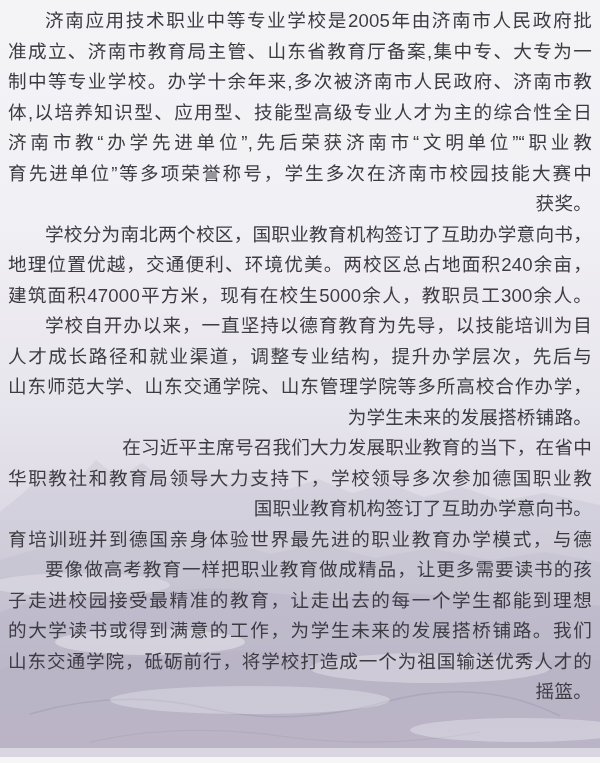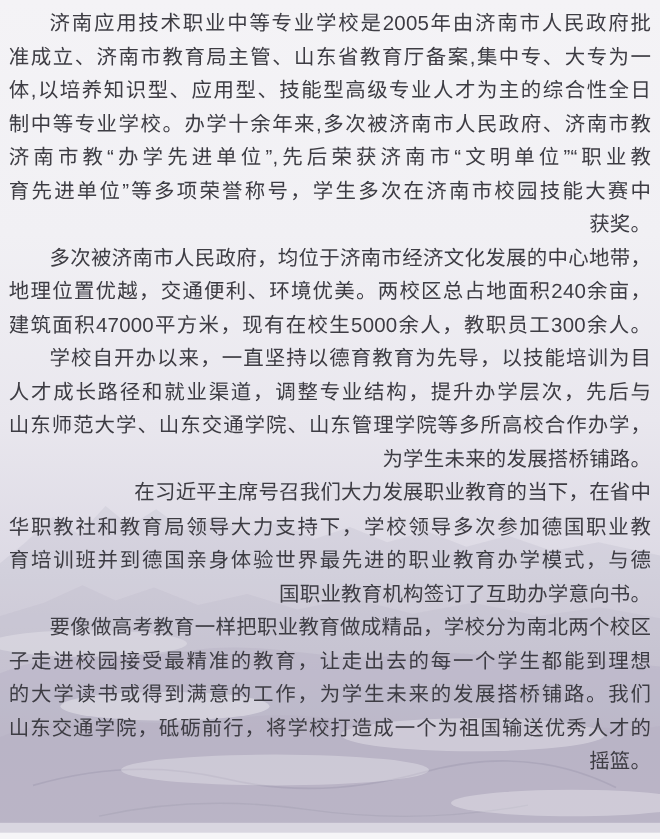--- a/index.html
+++ b/index.html
@@ -83,45 +83,45 @@
     <ellipse cx="80" cy="585" rx="90" ry="12" fill="#ffffff" opacity="0.25"></ellipse>
 
     <rect x="0" y="748" width="600" height="15" fill="#ffffff" opacity="0.45"></rect>
     <rect x="0" y="757" width="600" height="6" fill="#ffffff" opacity="0.75"></rect>
   </svg>
 
   <div class="text-layer">
       <div class="paragraph">
         <div class="line full indent">济南应用技术职业中等专业学校是2005年由济南市人民政府批</div>
         <div class="line full">准成立、济南市教育局主管、山东省教育厅备案,集中专、大专为一</div>
+        <div class="line full">制中等专业学校。办学十余年来,多次被济南市人民政府、济南市教</div>
         <div class="line full">体,以培养知识型、应用型、技能型高级专业人才为主的综合性全日</div>
-        <div class="line full">制中等专业学校。办学十余年来,多次被济南市人民政府、济南市教</div>
         <div class="line full">济南市教“办学先进单位”,先后荣获济南市“文明单位”“职业教</div>
         <div class="line full">育先进单位”等多项荣誉称号，学生多次在济南市校园技能大赛中</div>
         <div class="line">获奖。</div>
       </div>
       <div class="paragraph">
-        <div class="line full indent">多次被济南市人民政府，均位于济南市经济文化发展的中心地带，</div>
+        <div class="line full indent">学校分为南北两个校区，国职业教育机构签订了互助办学意向书，</div>
         <div class="line full">地理位置优越，交通便利、环境优美。两校区总占地面积240余亩，</div>
         <div class="line full">建筑面积47000平方米，现有在校生5000余人，教职员工300余人。</div>
       </div>
       <div class="paragraph">
         <div class="line full indent">学校自开办以来，一直坚持以德育教育为先导，以技能培训为目</div>
         <div class="line full">人才成长路径和就业渠道，调整专业结构，提升办学层次，先后与</div>
         <div class="line full">山东师范大学、山东交通学院、山东管理学院等多所高校合作办学，</div>
         <div class="line">为学生未来的发展搭桥铺路。</div>
       </div>
       <div class="paragraph">
         <div class="line indent">在习近平主席号召我们大力发展职业教育的当下，在省中</div>
         <div class="line full">华职教社和教育局领导大力支持下，学校领导多次参加德国职业教</div>
+        <div class="line">国职业教育机构签订了互助办学意向书。</div>
         <div class="line full">育培训班并到德国亲身体验世界最先进的职业教育办学模式，与德</div>
-        <div class="line">国职业教育机构签订了互助办学意向书。</div>
       </div>
       <div class="paragraph">
-        <div class="line full indent">要像做高考教育一样把职业教育做成精品，学校分为南北两个校区</div>
+        <div class="line full indent">要像做高考教育一样把职业教育做成精品，让更多需要读书的孩</div>
         <div class="line full">子走进校园接受最精准的教育，让走出去的每一个学生都能到理想</div>
         <div class="line full">的大学读书或得到满意的工作，为学生未来的发展搭桥铺路。我们</div>
         <div class="line full">山东交通学院，砥砺前行，将学校打造成一个为祖国输送优秀人才的</div>
         <div class="line">摇篮。</div>
       </div>
     </div>
 
 </div>
 
 </body></html>

